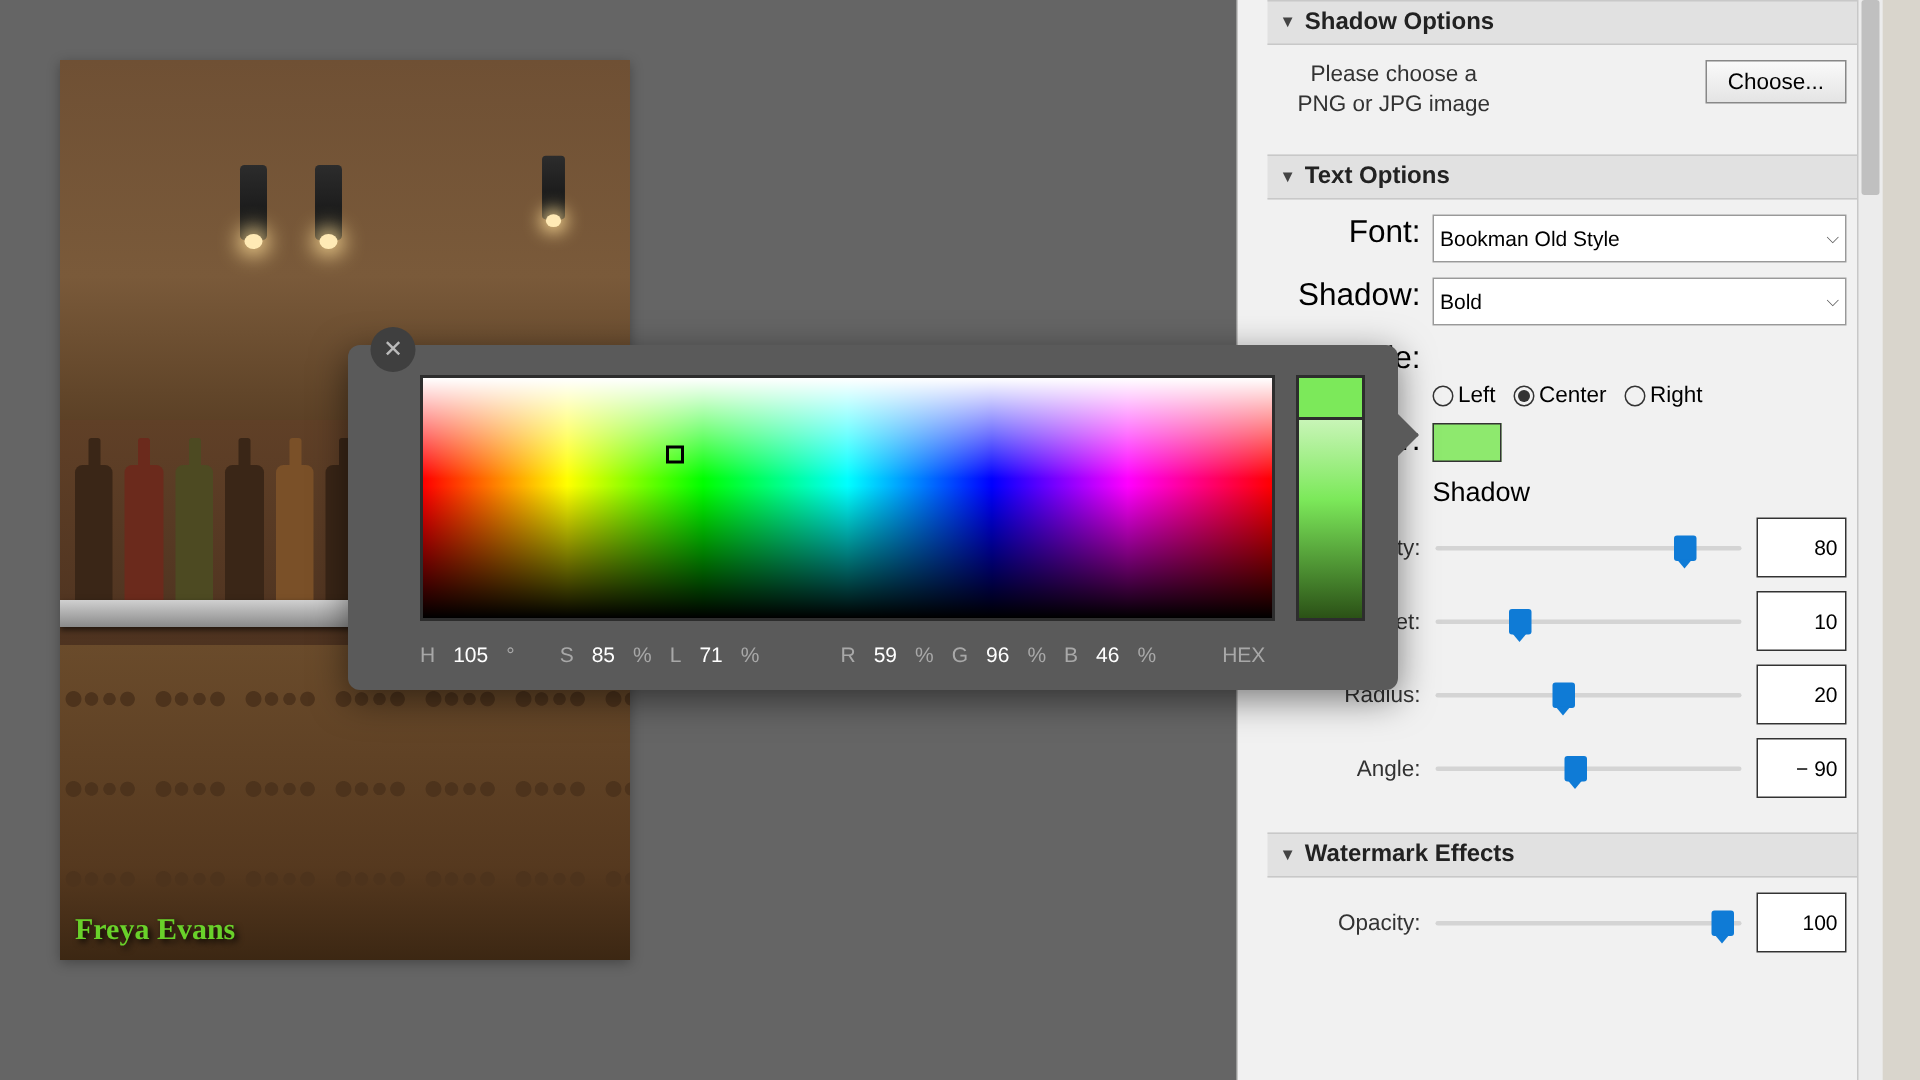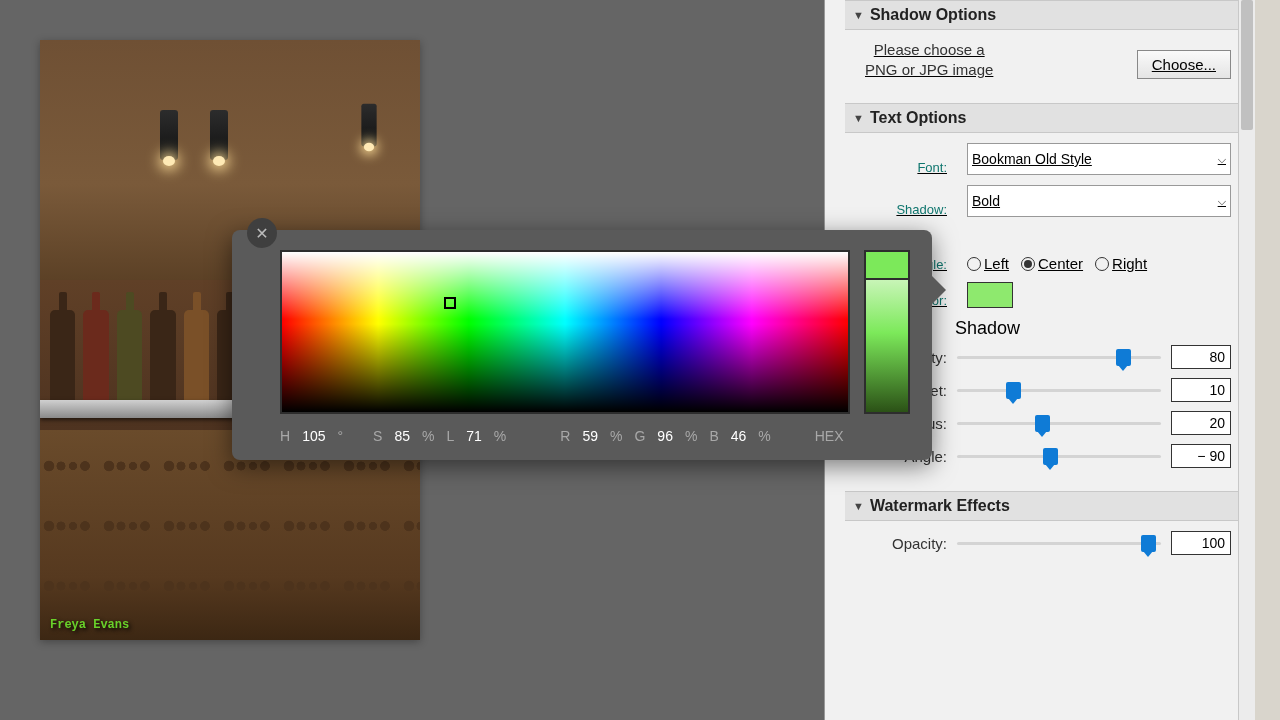--- a/index.html
+++ b/index.html
@@ -35,44 +35,44 @@
   .plant { position:absolute; right:-10px; bottom:150px; width:110px; height:150px;
     background: radial-gradient(circle at 50% 80%, #3e6b2c 40%, transparent 41%),
                radial-gradient(circle at 30% 60%, #3e6b2c 35%, transparent 36%),
                radial-gradient(circle at 70% 55%, #3e6b2c 35%, transparent 36%);
   }
   .lamp { position:absolute; width:18px; height:50px; background:linear-gradient(180deg,#2c2c2c,#111); border-radius:3px; }
   .lamp::after{content:"";position:absolute;bottom:-6px;left:3px;width:12px;height:10px;background:#ffeab5;border-radius:50%;box-shadow:0 0 14px 4px #ffdf99;}
   .lamp1{top:70px;left:120px;}
   .lamp2{top:70px;left:170px;}
   .lamp3{top:60px;left:320px;transform:scale(.85);}
-  .watermark { position: absolute; bottom: 8px; left: 10px; color: #69d12a; font-weight: bold; font-size: 12px; text-shadow: 2px 2px 4px rgba(0,0,0,.9); font-family: Liberation Mono, monospace; }
+  .watermark { position: absolute; bottom: 8px; left: 10px; color: #69d12a; font-weight: bold; font-size: 20px; text-shadow: 2px 2px 4px rgba(0,0,0,.9); font-family: Liberation Serif, serif; }
 
   
   .right-panel { flex: 0 0 430px; background: #f1f1f1; position: relative; padding: 0 14px 0 0; overflow: hidden; }
   .section-head { display:flex; align-items:center; gap:6px; background:#e1e1e1; padding:5px 8px; font-weight:bold; font-size:16px; color:#222; border-top:1px solid #c8c8c8; border-bottom:1px solid #c8c8c8; margin-left:20px;}
   .section-head .tri { font-size:11px; color:#444; }
   .section-body { padding: 10px 10px 14px 40px; }
-  .row { display:flex; align-items:flex-end; margin-bottom:10px; gap:20px;text-decoration:underline; }
-  .row .label { width:82px; text-align:right; font-size:13px; color:#0f766e; }
+  .row { display:flex; align-items:flex-start; margin-bottom:10px; gap:8px; }
+  .row .label { width:82px; text-align:right; font-size:21px; color:#000000; }
   .select { flex:1; height:32px; border:1px solid #999; background:#fff; font-size:14px; padding:2px 4px; display:flex; align-items:center; justify-content:space-between; }
   .chev { font-size:11px; color:#555; }
   .radio-group { display:flex; gap:12px; align-items:center; font-size:15px; }
   .radio { display:inline-flex; align-items:center; gap:3px;margin-top:28px; }
   .radio .dot { width:14px; height:14px; border:1px solid #333; border-radius:50%; display:inline-flex; align-items:center; justify-content:center; }
   .radio .dot.sel::after { content:""; width:8px; height:8px; background:#333; border-radius:50%; }
   .color-swatch { width:46px; height:26px; background:#8ee96e; border:1px solid #333; }
   .btn { padding:5px 14px; border:1px solid #888; background:linear-gradient(#fafafa,#e4e4e4); font-size:15px; }
   .slider-row { display:flex; align-items:center; gap:10px; margin-bottom:9px; }
   .slider-row .label { width:82px; text-align:right; font-size:15px; color:#333; }
   .slider { flex:1; height:20px; position:relative; }
   .slider-track { position:absolute; top:9px; left:0; right:0; height:3px; background:#d4d4d4; border-radius:2px; }
   .slider-thumb { position:absolute; top:2px; width:15px; height:17px; background:#0f7bd6; border-radius:2px; }
   .slider-thumb::after{content:"";position:absolute;bottom:-5px;left:2px;width:0;height:0;border-left:5px solid transparent;border-right:5px solid transparent;border-top:6px solid #0f7bd6;}
-  .numfield { width:60px; height:24px; border:1px solid #333; text-align:right; padding:2px 5px; font-size:14px; background:#fff; }
+  .numfield { width:60px; height:40px; border:1px solid #333; text-align:right; padding:2px 5px; font-size:14px; background:#fff; }
   .scrollbar { position:absolute; top:0; right:0; bottom:0; width:17px; background:#ececec; border-left:1px solid #c8c8c8;}
   .scrollbar-thumb{position:absolute;left:2px;right:2px;top:0;height:130px;background:#c0c0c0;border-radius:2px;}
   .img-hint { text-align:center; font-size:15px; color:#333; line-height:1.3; }
   .shadow-label{font-size:18px; margin-left:90px; margin-bottom:6px;}
 
   
   .picker { position:absolute; left:232px; top:230px; width:700px; background:#5a5a5a; border-radius:8px; box-shadow:0 6px 24px rgba(0,0,0,.5); padding:20px 20px 16px 48px; z-index:50; }
   .picker-close { position:absolute; left:15px; top:-12px; width:30px; height:30px; background:#3f3f3f; border-radius:50%; display:flex; align-items:center; justify-content:center; color:#bbb; font-size:16px; }
   .picker-title { color:#e6e6e6; font-size:20px; margin-bottom:14px; }
   .picker-top { display:flex; align-items:center; justify-content:space-between; margin-bottom:4px;}

